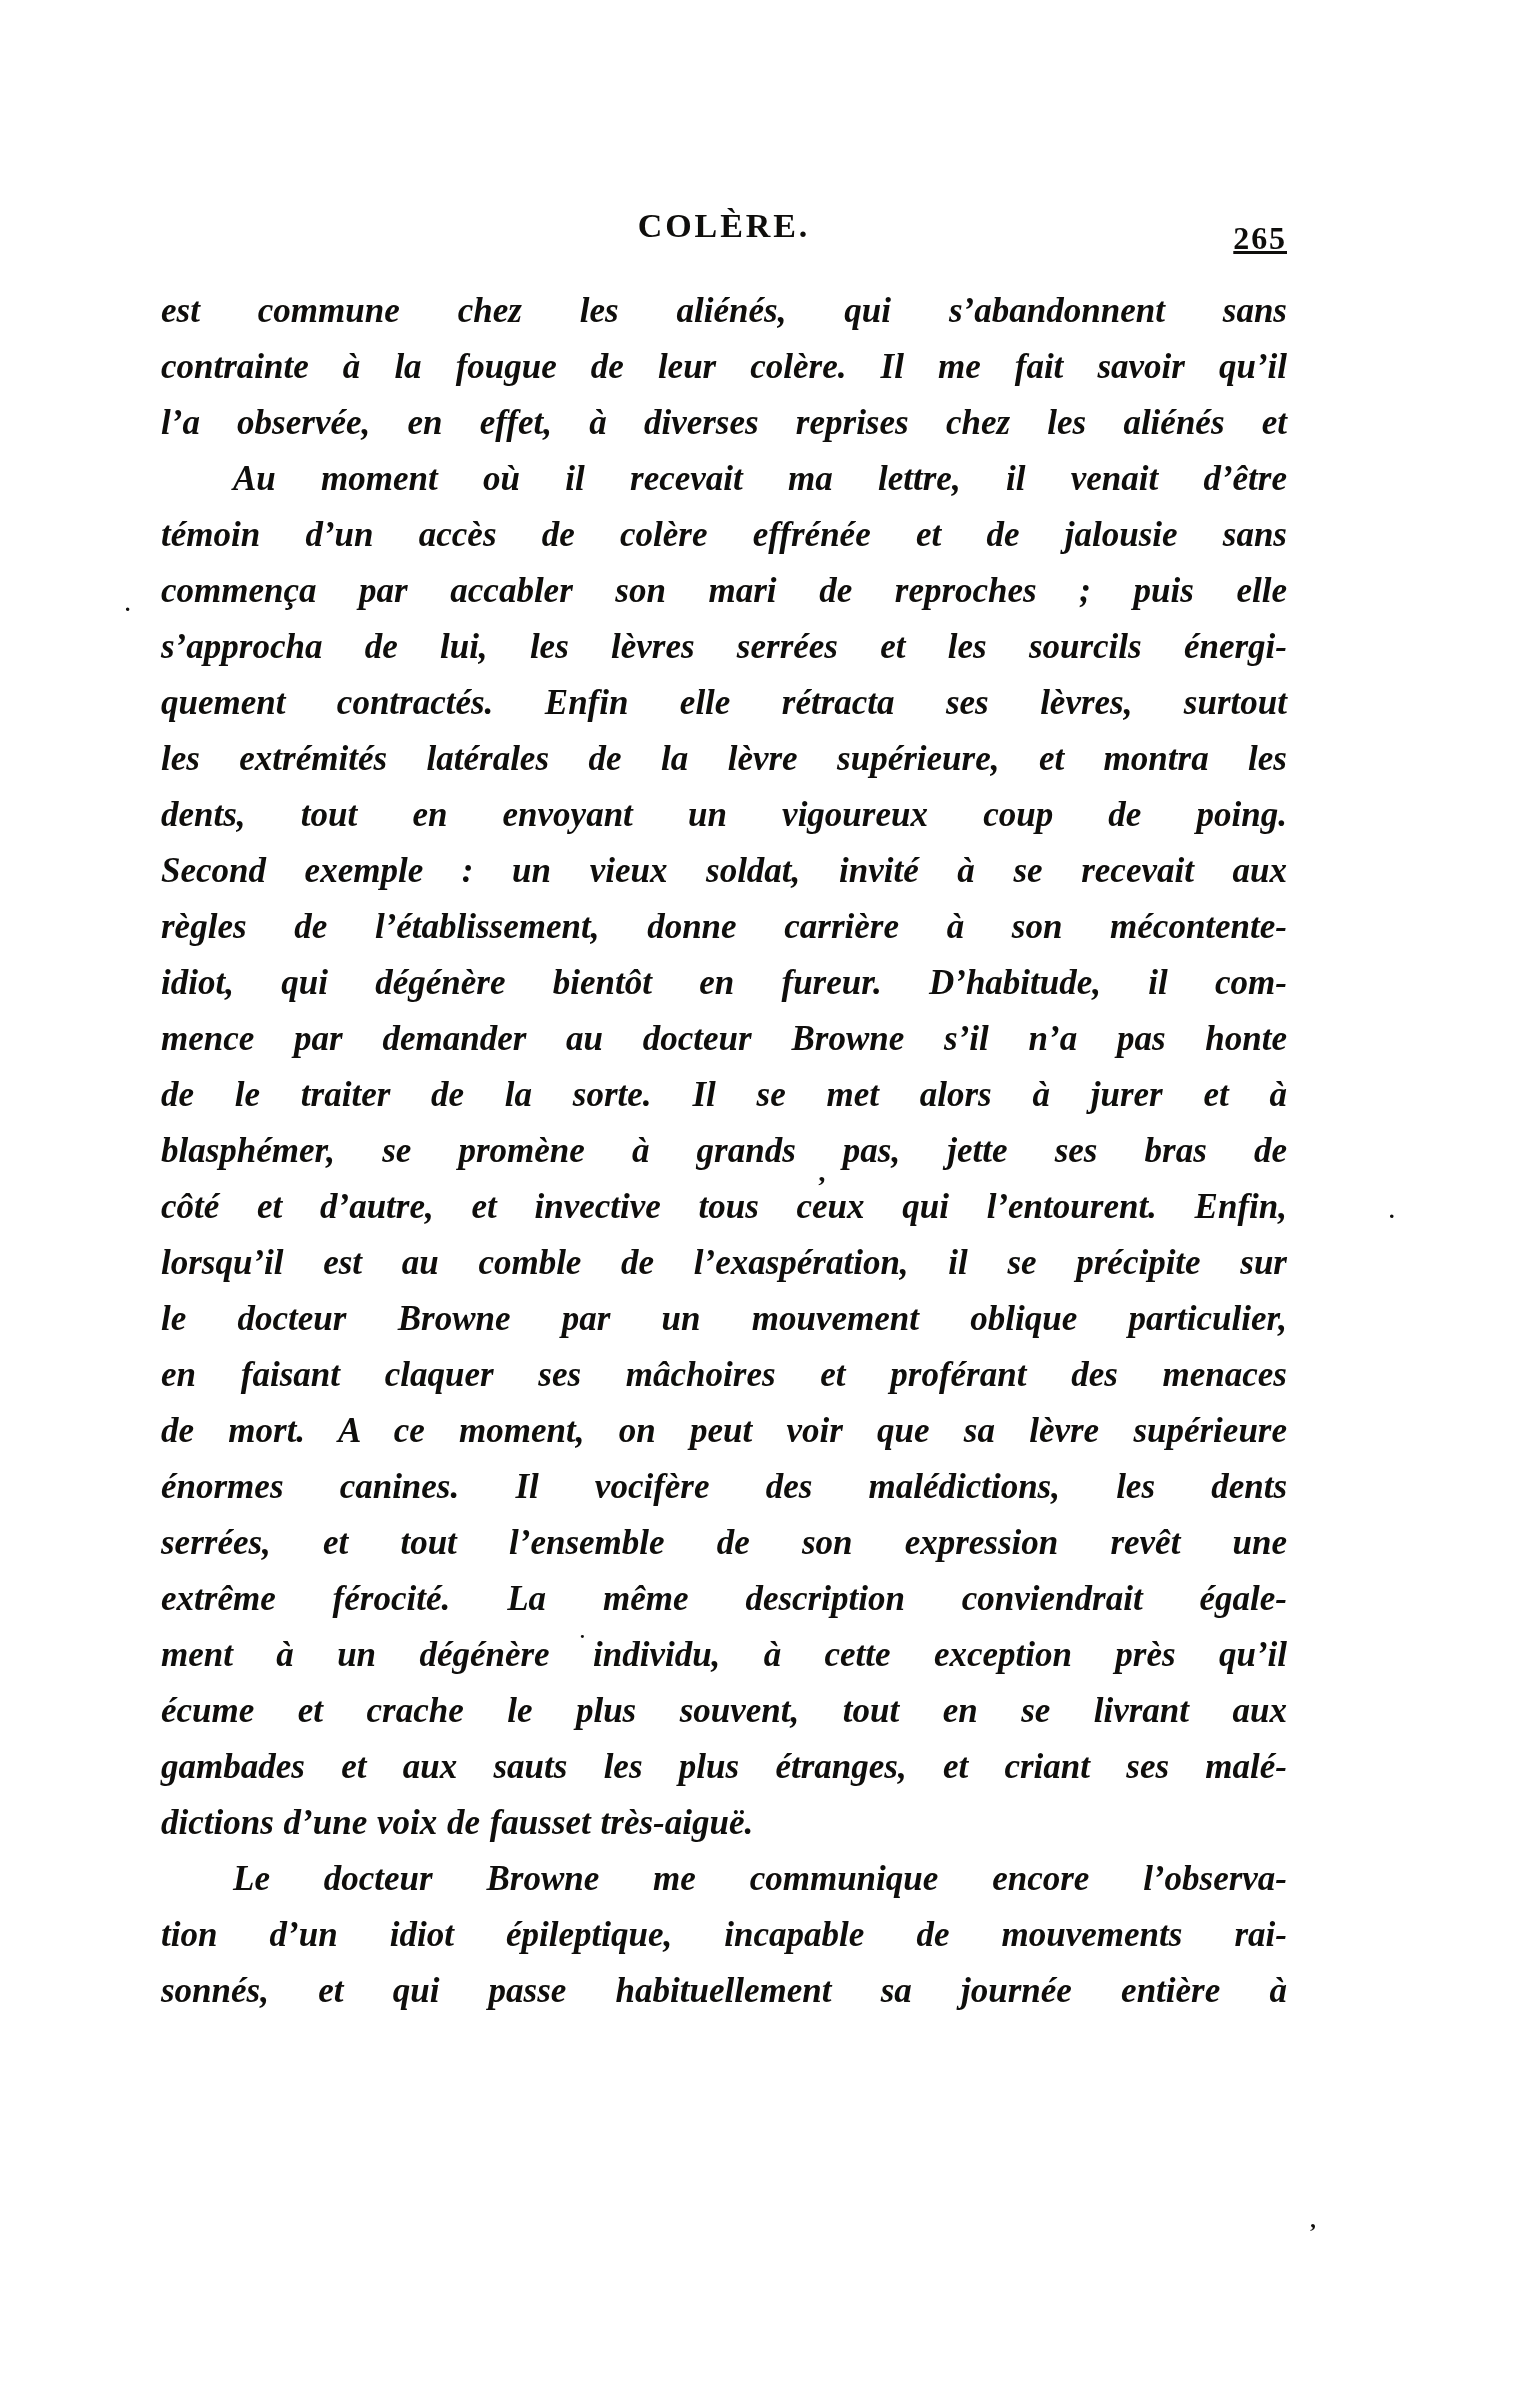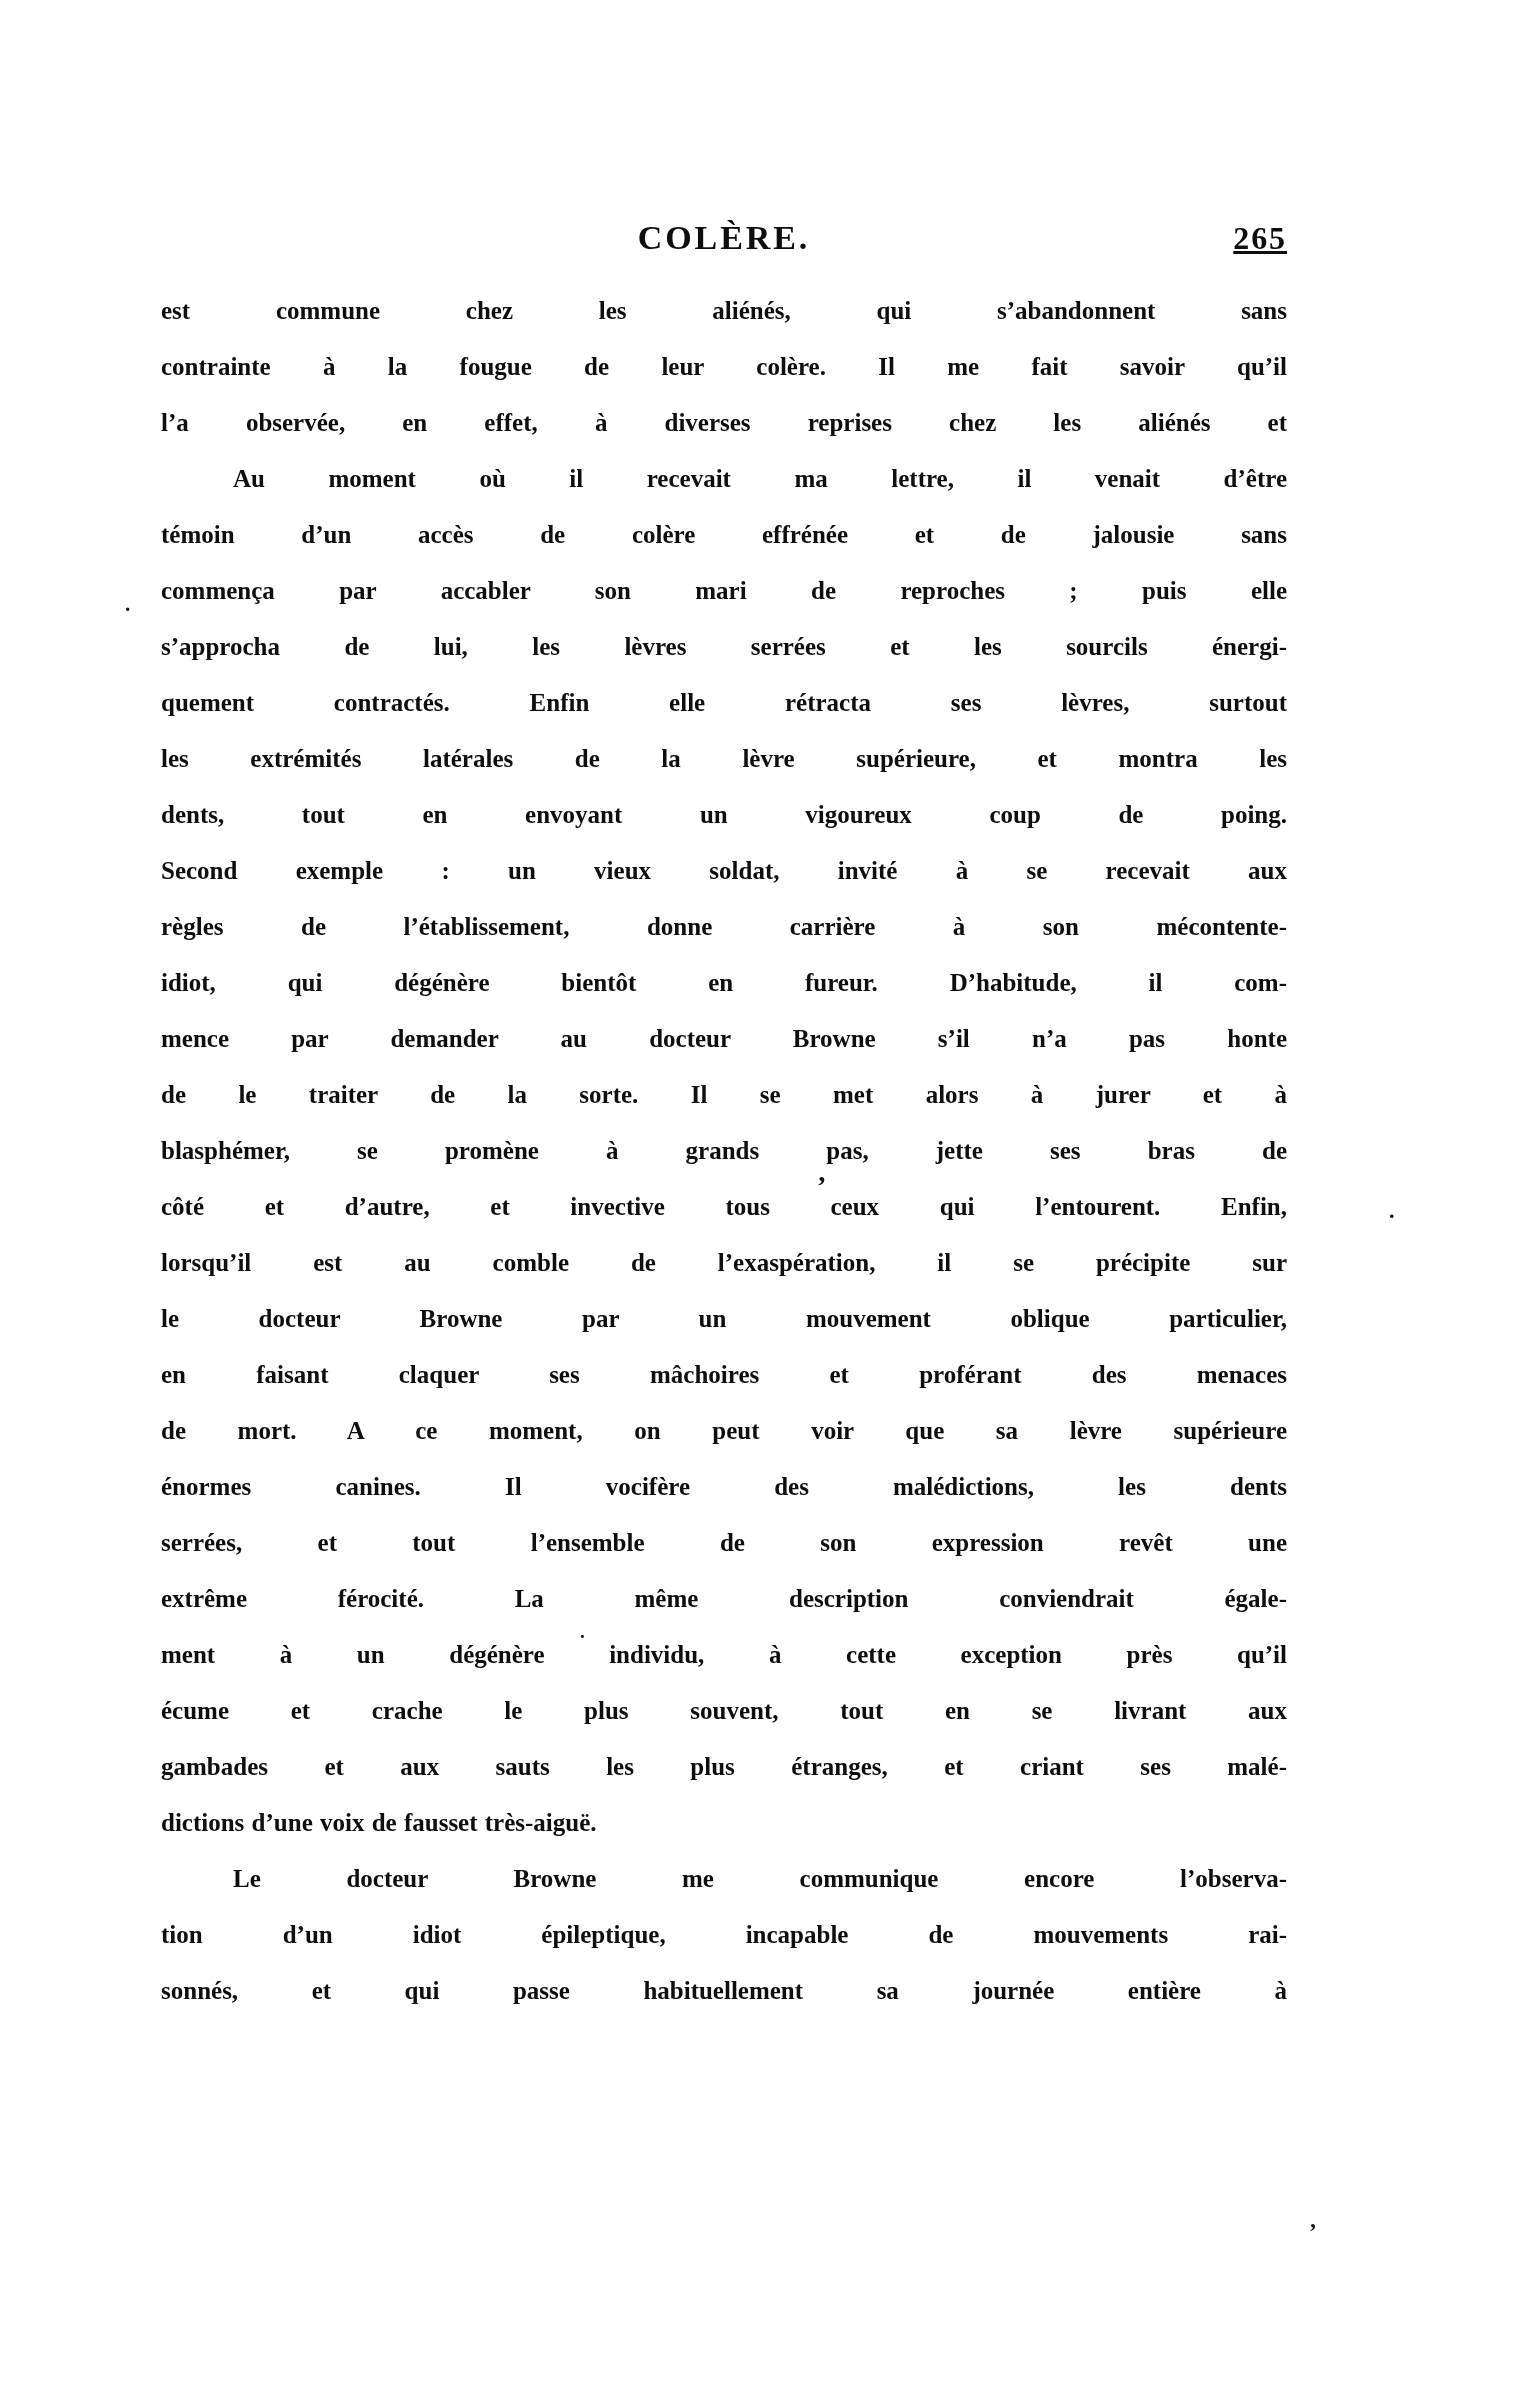--- a/index.html
+++ b/index.html
@@ -21,21 +21,21 @@
   .running-head{
     position:absolute;
     left:161px;
     top:220px;
     width:1126px;
     height:37px;
   }
   .running-head .title{
     position:absolute;
     left:50%;
-    bottom:0;
+    bottom:12px;
     transform:translateX(-50%);
     font-size:34px;
     font-weight:700;
     letter-spacing:2.9px;
     white-space:nowrap;
   }
   .running-head .pagenum{
     position:absolute;
     right:0;
     bottom:0;
@@ -48,25 +48,26 @@
   
   .text-block{
     position:absolute;
     left:161px;
     top:283px;
     width:1126px;
   }
   .line{
     height:56px;
     line-height:56px;
-    font-size:25px;
+    font-size:35px;
     font-weight:700;
     text-align:left;
     word-spacing:1px;
     white-space:normal;
+    font-style:italic;
   }
   .line.j{
     text-align:justify;
     text-align-last:justify;
   }
   .line.ind{
     text-indent:72px;
   }
   
   .artifact-layer{position:absolute;left:0;top:0;width:100%;height:100%;pointer-events:none;}

